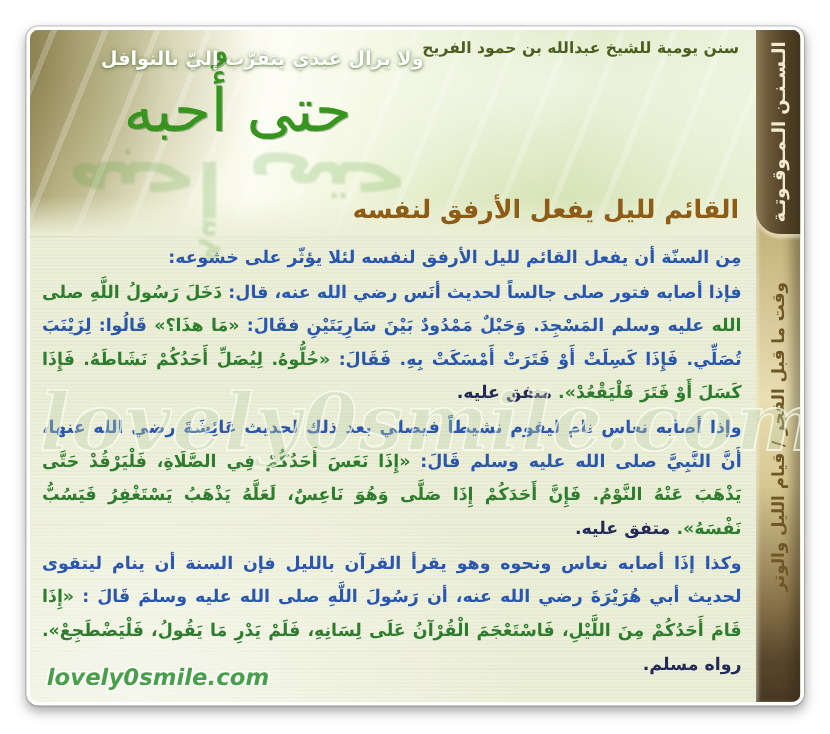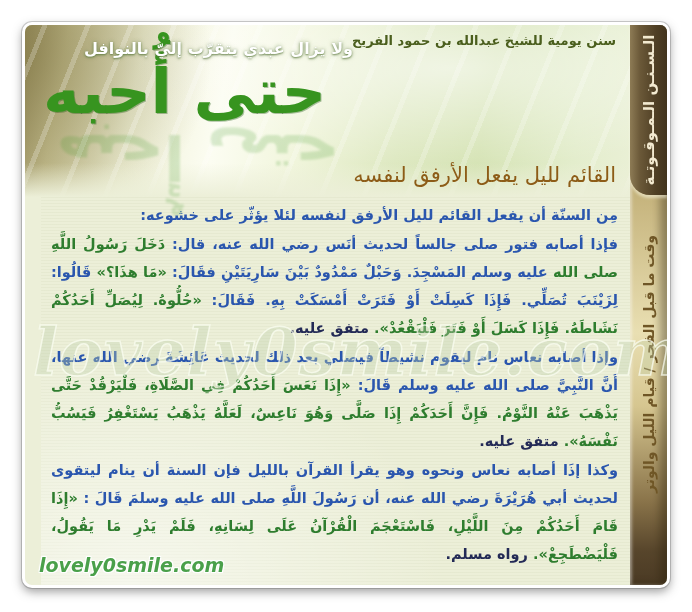--- a/index.html
+++ b/index.html
@@ -36,32 +36,32 @@
   .series-credit{
     position:absolute;top:8px;right:14px;z-index:3;
     font-size:13px;font-weight:bold;color:#4b5f1e;direction:rtl;
   }
   .hadith-banner{
     position:absolute;top:14px;left:18px;width:310px;z-index:3;
     font-size:16px;font-weight:bold;color:#ffffff;direction:rtl;
     text-shadow:0 1px 2px rgba(90,120,60,.8),0 0 4px rgba(90,120,60,.6);
   }
   .calligraphy{
-    position:absolute;top:34px;left:18px;width:310px;z-index:2;text-align:left;
-    font-size:62px;line-height:66px;font-weight:bold;color:#37941f;direction:rtl;
+    position:absolute;top:34px;left:18px;width:310px;z-index:2;text-align:center;
+    font-size:50px;line-height:66px;font-weight:normal;color:#37941f;direction:rtl;
     text-shadow:1px 1px 0 rgba(20,80,10,.35);
   }
   .calligraphy-reflect{
     position:absolute;top:98px;left:18px;width:310px;z-index:1;text-align:center;
     font-size:62px;line-height:66px;font-weight:bold;color:#37941f;direction:rtl;
     transform:scaleY(-1);opacity:.18;filter:blur(1px);
   }
   .page-title{
     position:absolute;bottom:10px;right:14px;z-index:3;
-    font-size:21px;font-weight:normal;color:#8d5c17;direction:rtl;margin-top:24px;
+    font-size:21px;font-weight:bold;color:#8d5c17;direction:rtl;margin-top:24px;
   }
   
   .sidebar{
     position:absolute;top:0;right:0;width:37px;height:100%;
     background:linear-gradient(180deg,#6e5a35 0%,#9c8554 12%,#c5b37c 30%,
       #e9dfb2 55%,#d6c690 68%,#8a744a 85%,#57452b 94%,#4a3a24 100%);
     box-shadow:inset -7px 0 9px rgba(40,30,10,.4), inset 2px 0 3px rgba(255,255,250,.45);
   }
   .sidebar-tab{
     position:absolute;top:0;right:0;width:37px;height:170px;
@@ -77,21 +77,21 @@
   .sidebar-tab .vtext{font-size:15px;font-weight:bold;color:#f3ead0;letter-spacing:1px;}
   .sidebar-topic{position:absolute;top:178px;right:0;width:37px;height:322px;}
   .sidebar-topic .vtext{font-size:14px;font-weight:bold;color:#6f5626;}
   
   .content{
     position:absolute;left:0;top:172px;right:37px;bottom:0;
     padding:4px 12px 0 10px;box-sizing:border-box;direction:rtl;
     background-image:
       radial-gradient(ellipse at 15% 100%, rgba(255,255,255,.55), transparent 45%),
       repeating-linear-gradient(0deg, rgba(150,160,110,.07) 0 1px, transparent 1px 3px);
-    font-size:14.5px;font-weight:bold;line-height:28px;text-align:justify;margin-left:16px;
+    font-size:14.5px;font-weight:bold;line-height:28px;text-align:justify;
   }
   .content p{margin:0 0 1px 0;}
   .intro{color:#2a56ae;}
   .seg.narration{color:#2a56ae;}
   .seg.quote{color:#2e7d2e;}
   .seg.source{color:#232a56;}
   
   .watermark{
     position:absolute;top:288px;left:8px;right:48px;z-index:4;text-align:center;
     font-family:"DejaVu Serif", serif;font-style:italic;font-weight:bold;

